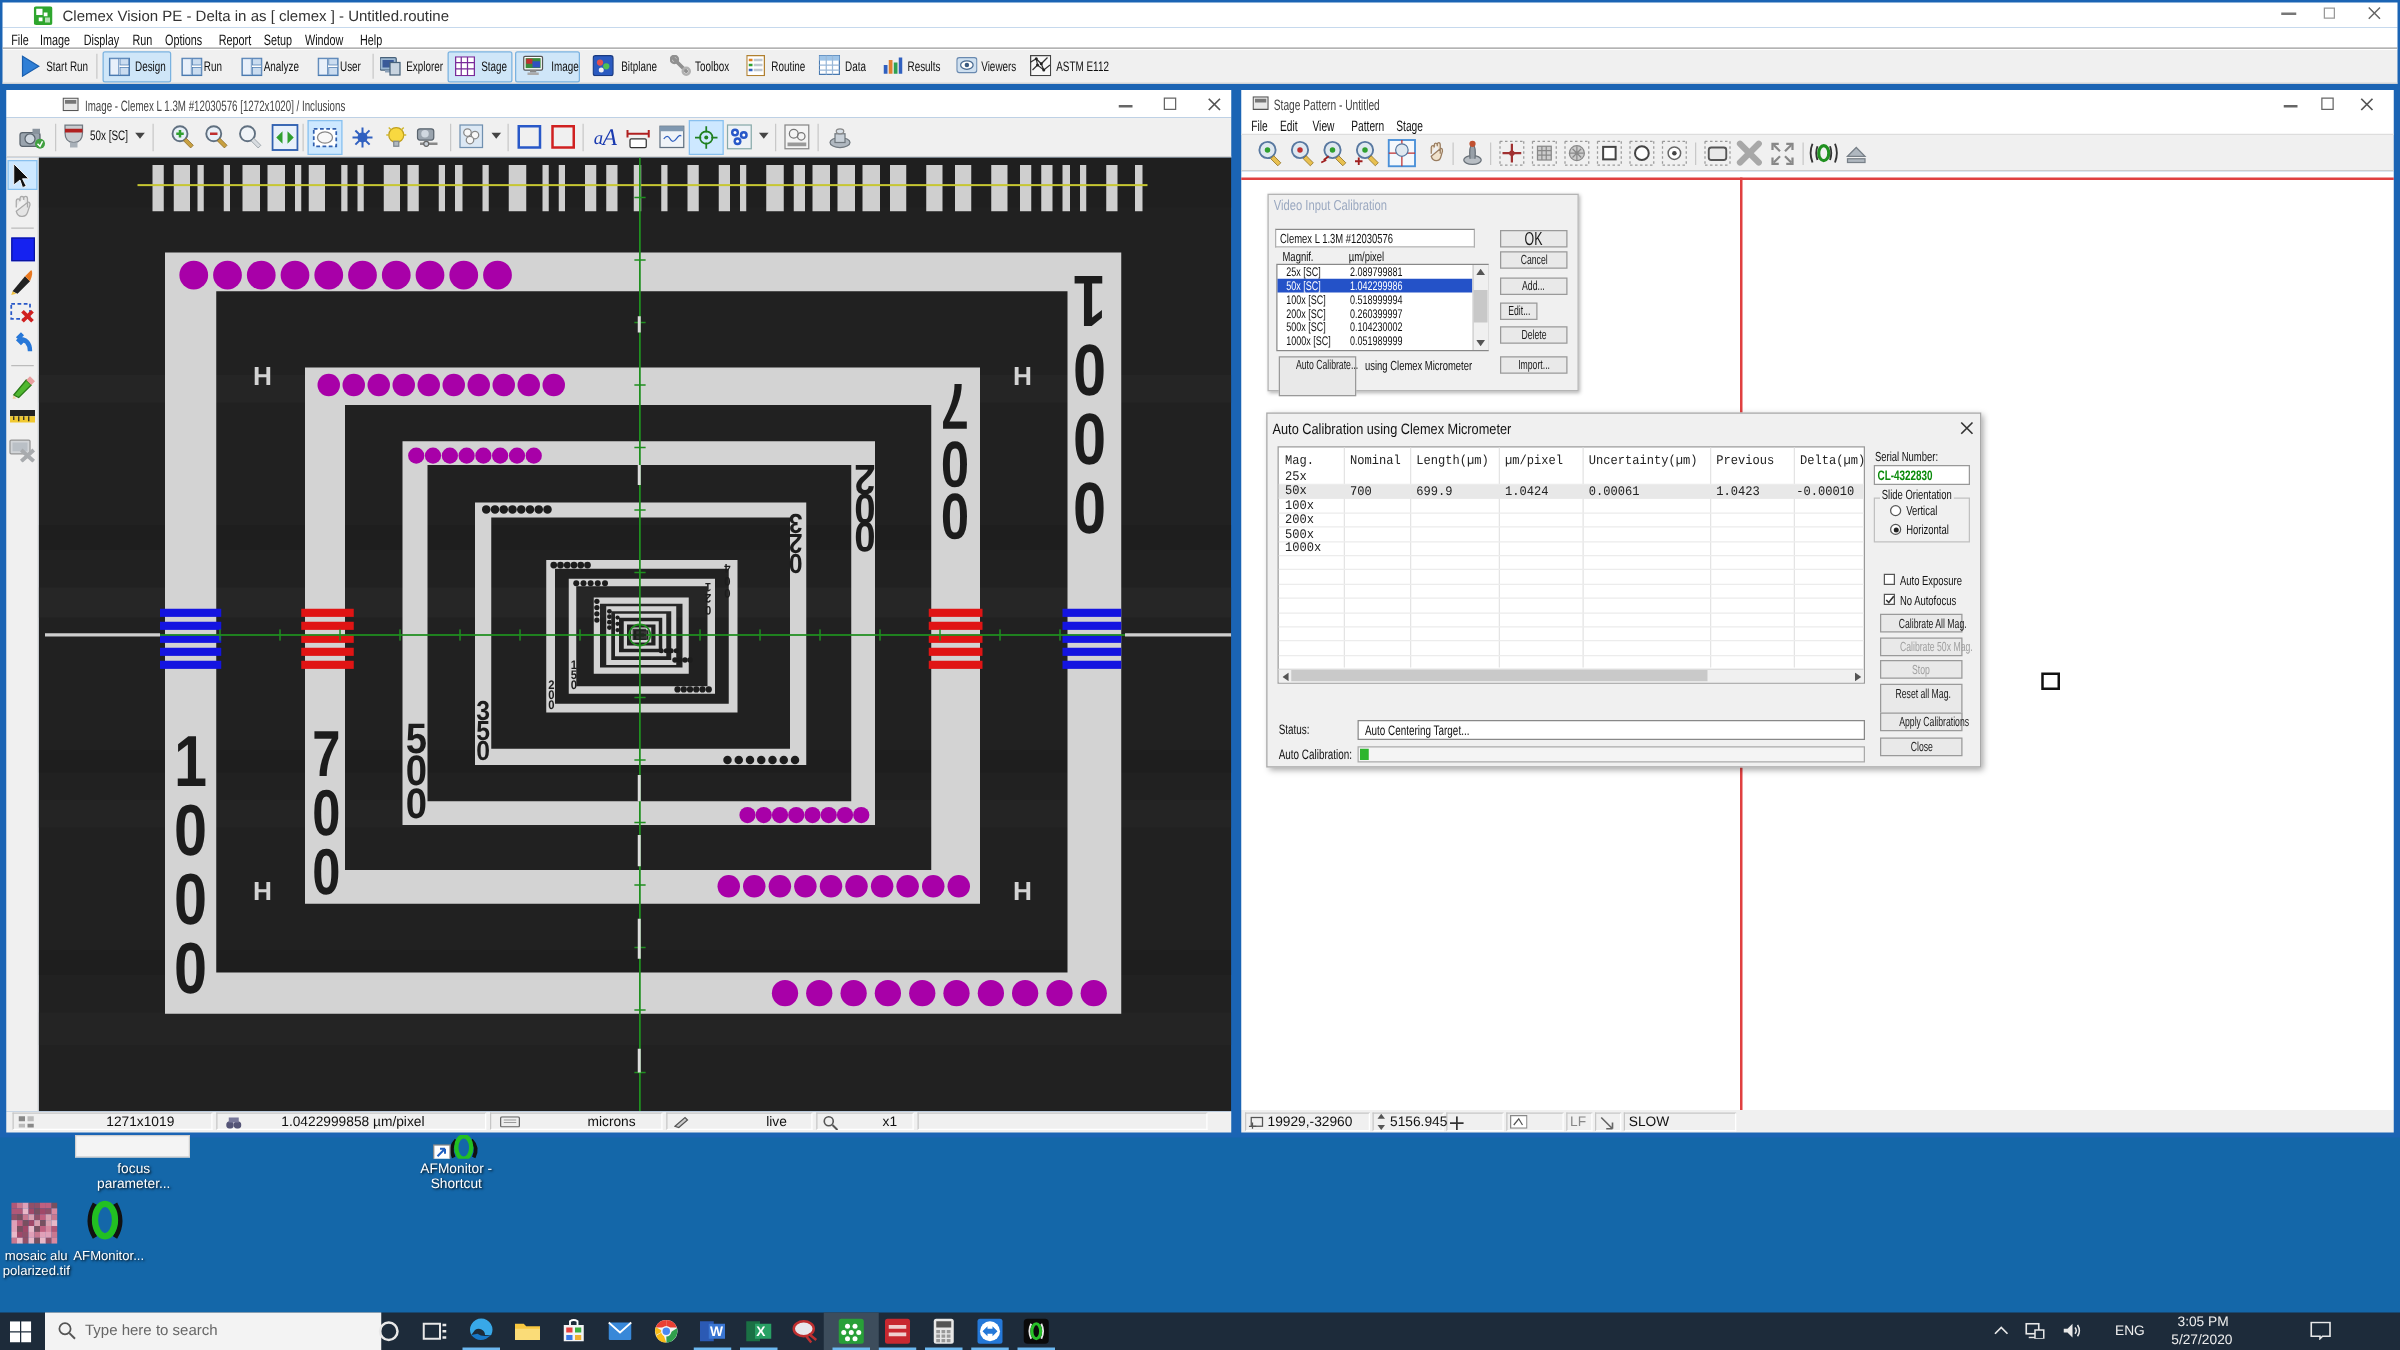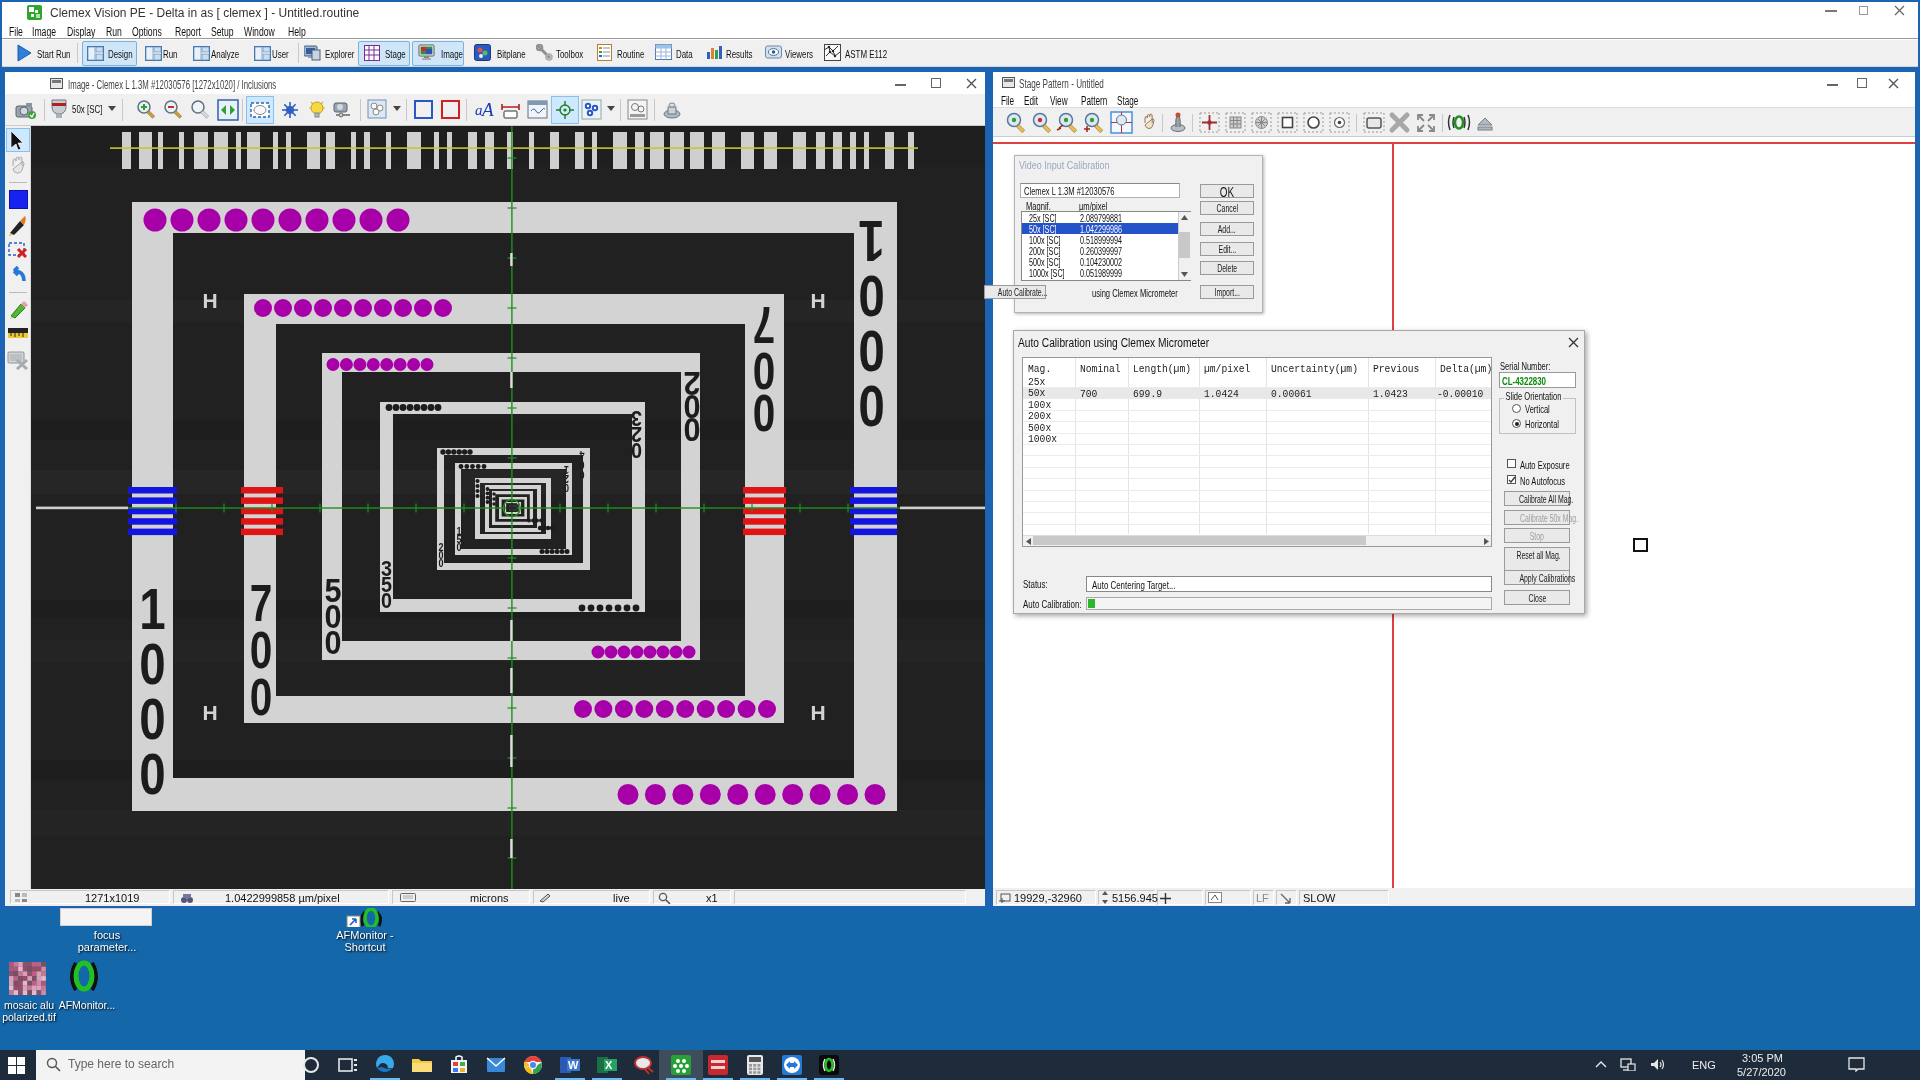--- a/index.html
+++ b/index.html
@@ -836,24 +836,24 @@
 <svg class="abs" style="left:1181px;top:215px" width="7" height="5">
     <polygon points="3.5,0 7,5 0,5" fill="#555"></polygon>
   </svg>
 <svg class="abs" style="left:1181px;top:272px" width="7" height="5">
     <polygon points="3.5,5 7,0 0,0" fill="#555"></polygon>
   </svg>
 <div class="abs" style="left:1179px;top:232px;width:11px;height:26px;background:#c8c8c8"></div>
 <div class="btn" style="left:1200px;top:184px;width:54px;height:14px;line-height:13px;font-size:15px"><span>OK</span></div>
 <div class="btn" style="left:1200px;top:201px;width:54px;height:14px;line-height:13px;font-size:10.5px"><span>Cancel</span></div>
 <div class="btn" style="left:1200px;top:222px;width:54px;height:14px;line-height:13px;font-size:10.5px"><span>Add...</span></div>
-<div class="btn" style="left:1200px;top:242px;width:54px;height:14px;line-height:13px;font-size:10.5px"><span>Edit...</span></div>
+<div class="btn" style="left:1200px;top:242px;width:30px;height:14px;line-height:13px;font-size:10.5px"><span>Edit...</span></div>
 <div class="btn" style="left:1200px;top:261px;width:54px;height:14px;line-height:13px;font-size:10.5px"><span>Delete</span></div>
 <div class="btn" style="left:1200px;top:285px;width:54px;height:14px;line-height:13px;font-size:10.5px"><span>Import...</span></div>
-<div class="btn" style="left:984px;top:285px;width:62px;height:14px;line-height:13px;font-size:10.5px"><span>Auto Calibrate...</span></div>
+<div class="btn" style="left:1023px;top:285px;width:62px;height:32px;line-height:13px;font-size:10.5px"><span>Auto Calibrate...</span></div>
 <div class="ms" style="left:1092px;top:287px;font-size:10.5px">using Clemex Micrometer</div>
 <div class="abs" style="left:1013px;top:330px;width:572px;height:284px;background:#f0f0f0;border:1px solid #a8a8a8;box-shadow:2px 2px 5px rgba(0,0,0,0.35)"></div>
 <div class="ms2" style="left:1018px;top:336px;font-size:12px;transform:scaleX(0.85)">Auto Calibration using Clemex Micrometer</div>
 <svg class="abs" style="left:1568px;top:337px" width="11" height="11">
     <path d="M1 1 L10 10 M10 1 L1 10" stroke="#333" stroke-width="1.3"></path>
   </svg>
 <div class="abs" style="left:1022px;top:357px;width:470px;height:190px;background:#fff;border:1px solid #999"></div>
 <div class="mono" style="left:1028px;top:363px">Mag.</div>
 <div class="mono" style="left:1080px;top:363px">Nominal</div>
 <div class="mono" style="left:1133px;top:363px">Length(µm)</div>

